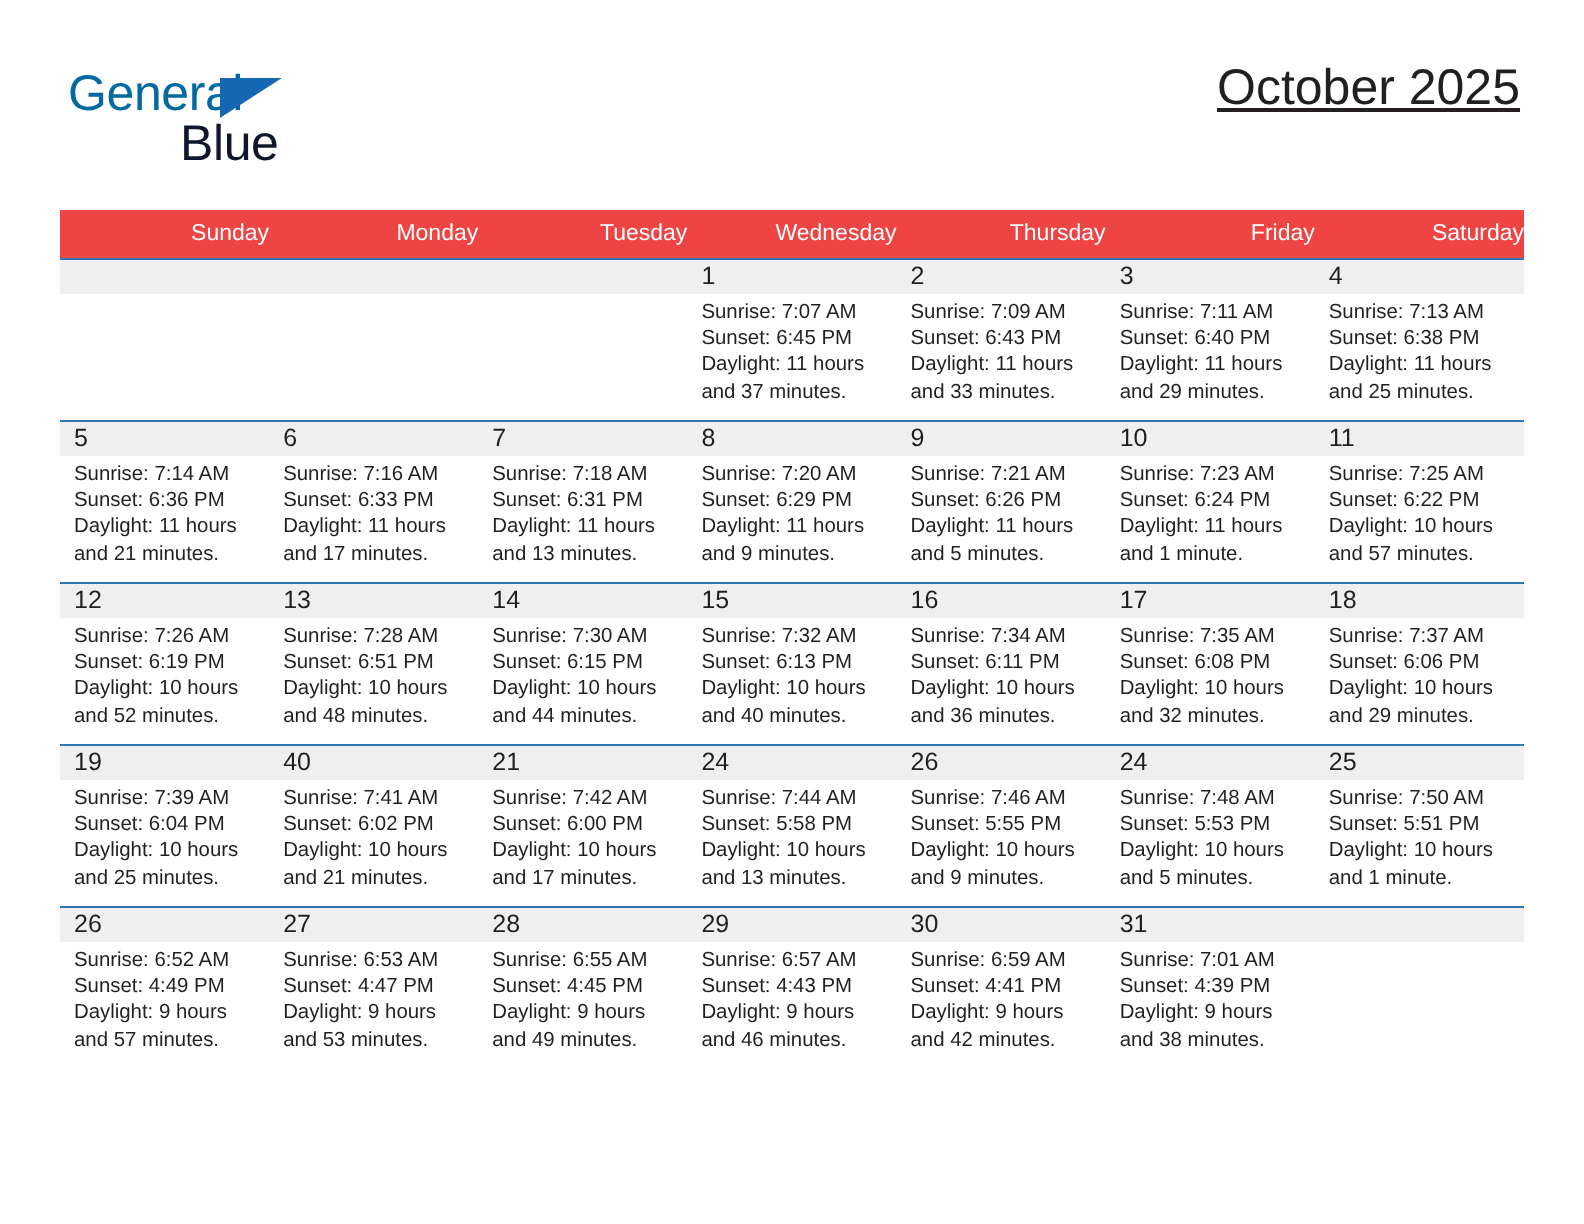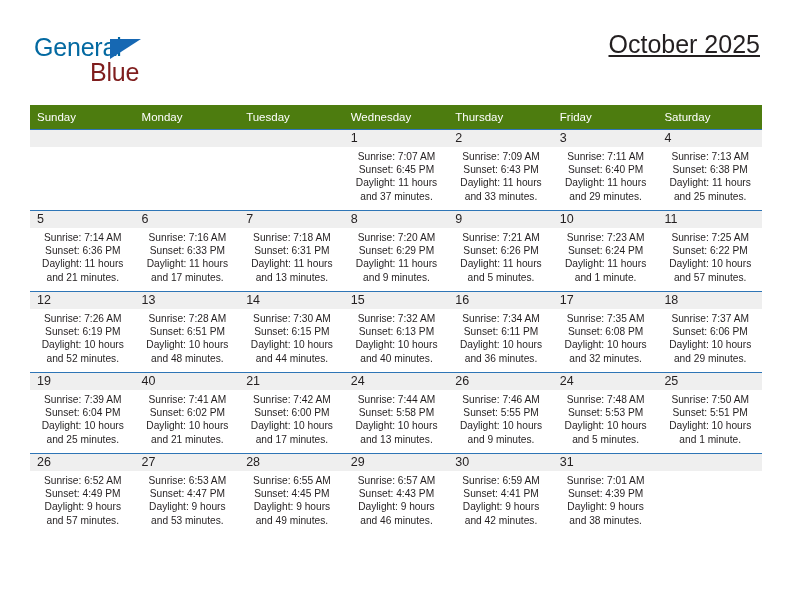--- a/index.html
+++ b/index.html
@@ -55,21 +55,21 @@
     border-left: 31px solid #1668b3;
     border-bottom: 20px solid transparent;
   }
   .brand-line2 {
     position: relative;
     margin-top: -3px;
     margin-left: 56px;
     height: 28px;
     line-height: 28px;
     font-size: 25px;
-    color: #7f1d1d;
+    color: #0f172a;
     letter-spacing: -0.2px;
     white-space: nowrap;
   }
 
   .title-block {
     position: absolute;
     right: 2px;
     top: 0;
     text-align: right;
   }
@@ -91,25 +91,25 @@
   
   .calendar {
     position: absolute;
     left: 30px;
     top: 105px;
     width: 732px;
     border-collapse: collapse;
     table-layout: fixed;
   }
   .calendar th {
-    background: #4d7c0f;
+    background: #ef4444;
     color: #ffffff;
     font-size: 11.5px;
     font-weight: normal;
-    text-align: left;
+    text-align: right;
     padding: 6px 0 6px 7px;
     height: 10px;
     vertical-align: middle;
     border: none;
   }
   .calendar td {
     width: 104.57px;
     vertical-align: top;
     padding: 0;
     border: none;
@@ -132,21 +132,20 @@
     color: #231f20;
   }
   .daynum.empty {
     color: transparent;
   }
   .details {
     padding: 3px 6px 0 7px;
     font-size: 10.2px;
     line-height: 13.2px;
     color: #231f20;
-    text-align: center;
   }
   .details div {
     white-space: nowrap;
   }
   td.blank .daynum {
     background: #efefef;
   }
 </style>
 </head>
 <body>

